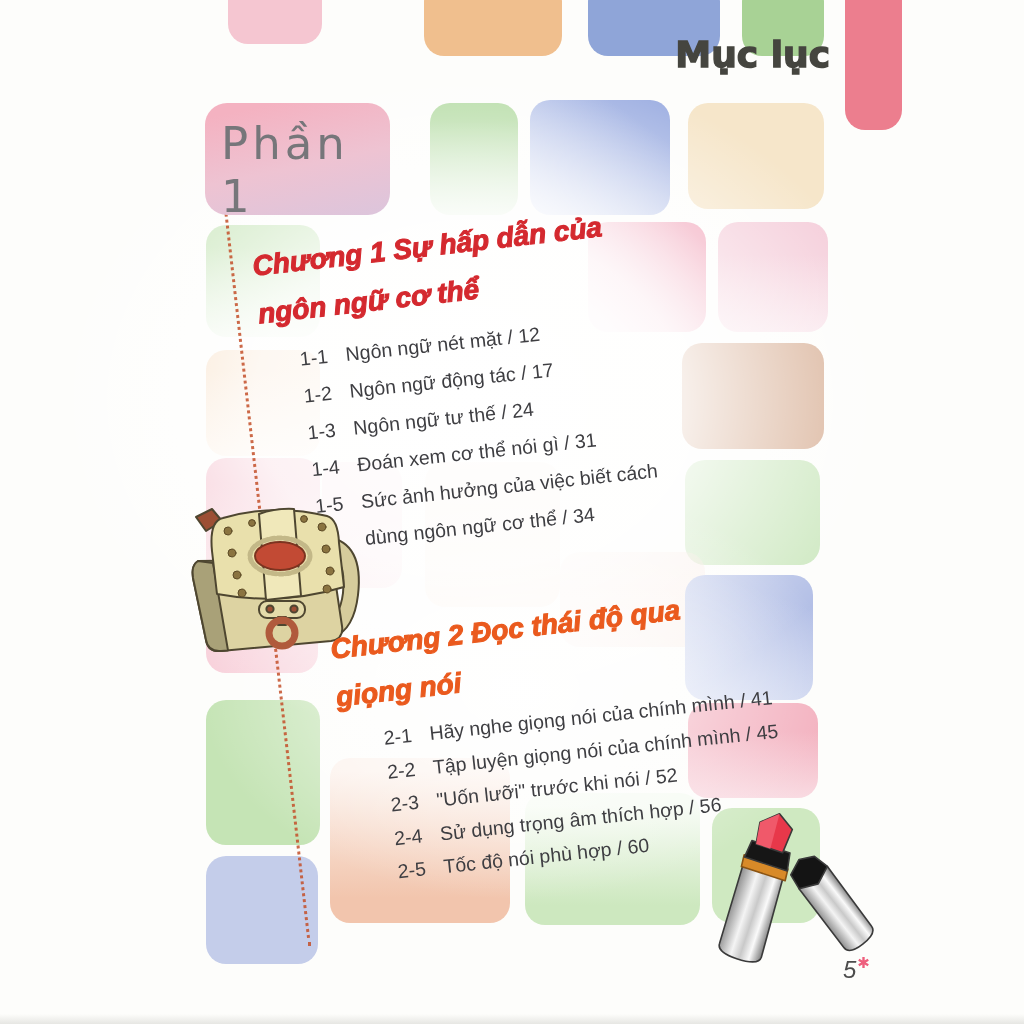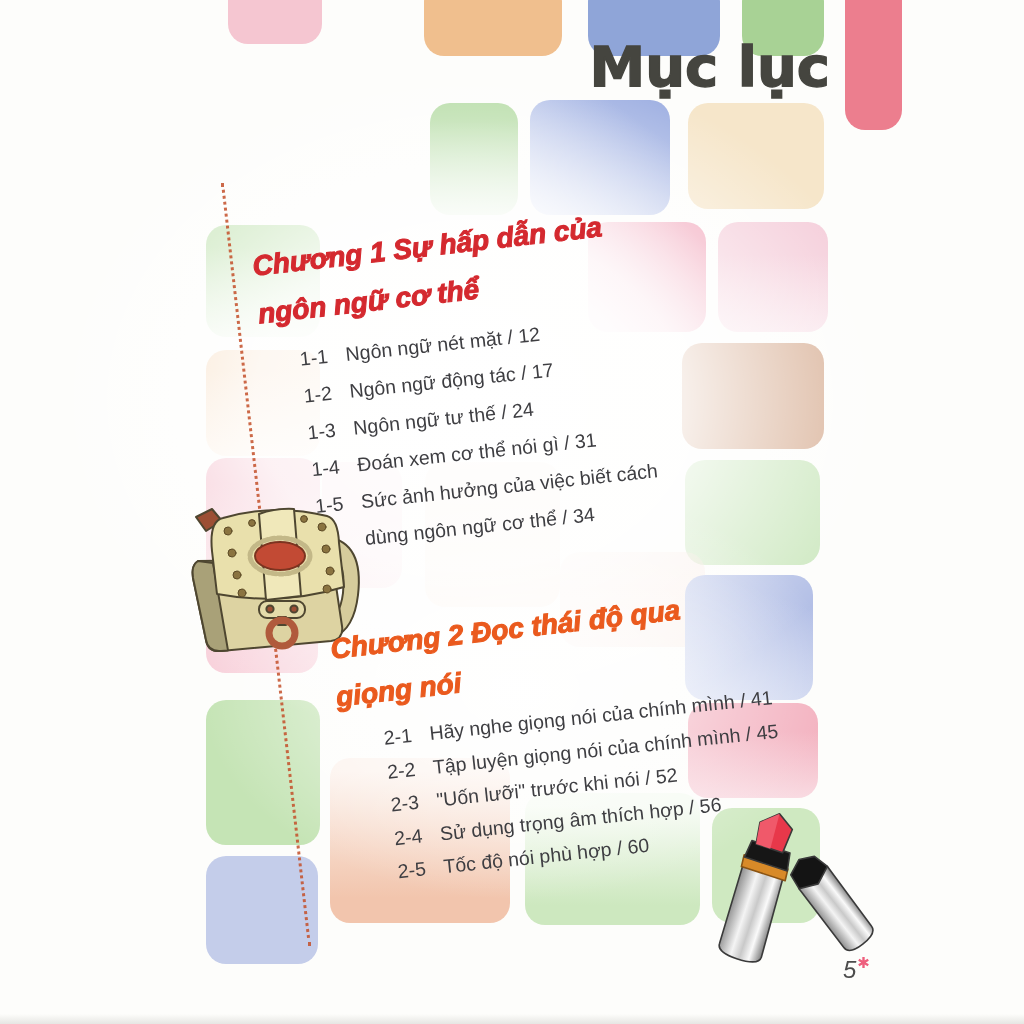--- a/index.html
+++ b/index.html
@@ -15,21 +15,21 @@
   #glow2{background:radial-gradient(ellipse 320px 210px at 520px 690px,
         rgba(255,255,255,0.92) 0%,rgba(255,255,255,0) 100%);}
   #dotted-line{
     position:absolute;left:221px;top:183px;height:768px;width:0;
     border-left:3.4px dotted #c4502a;transform:rotate(-6.5deg);
     transform-origin:top left;opacity:.85;
   }
   #title{
     position:absolute;top:34px;right:194px;
     font-family:"DejaVu Sans",sans-serif;
-    font-size:56px;font-weight:bold;color:#45453f;
+    font-size:36px;font-weight:bold;color:#45453f;
     letter-spacing:0px;-webkit-text-stroke:1.4px #45453f;
   }
   #section-tile{
     position:absolute;left:205px;top:103px;width:185px;height:112px;
     border-radius:22px;
     background:linear-gradient(168deg,#f4b2c1 10%,#eec3d2 55%,#dcc5dc 100%);
   }
   #section-label{
     position:absolute;left:16px;top:14px;
     font-family:"DejaVu Sans",sans-serif;
@@ -107,20 +107,23 @@
   <div class="tile" style="left:525px;top:793px;width:175px;height:132px;background:linear-gradient(0deg,#cde8bf 15%,#f6fbf3 90%);"></div>
   <div class="tile" style="left:712px;top:808px;width:108px;height:115px;background:#cfe9c1;"></div>
 
   <div class="glow" id="glow1"></div>
   <div class="glow" id="glow2"></div>
 
   <div id="dotted-line"></div>
 
   <div id="title">Mục lục</div>
 
+  <div id="section-tile">
+    <div id="section-label">Phần 1</div>
+  </div>
 
   <div class="chapter-heading" id="ch1-heading">
     <div>Chương 1 Sự hấp dẫn của</div>
     <div>ngôn ngữ cơ thể</div>
   </div>
 
   <div class="toc-block" id="toc1">
     <div class="toc-row">
       <span class="num">1-1</span><span>Ngôn ngữ nét mặt / 12</span>
     </div>

